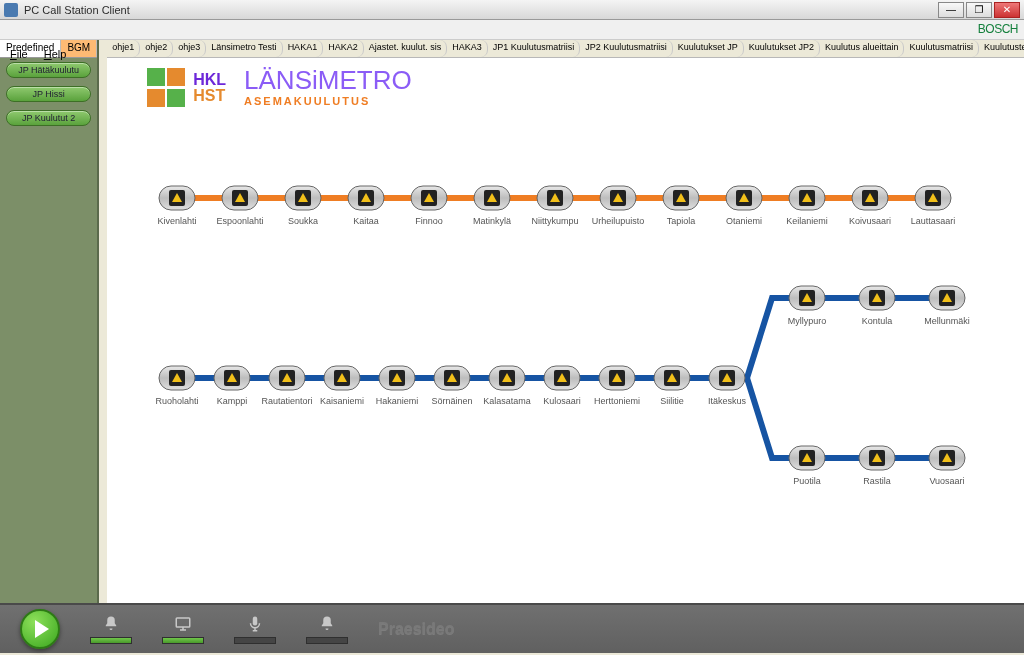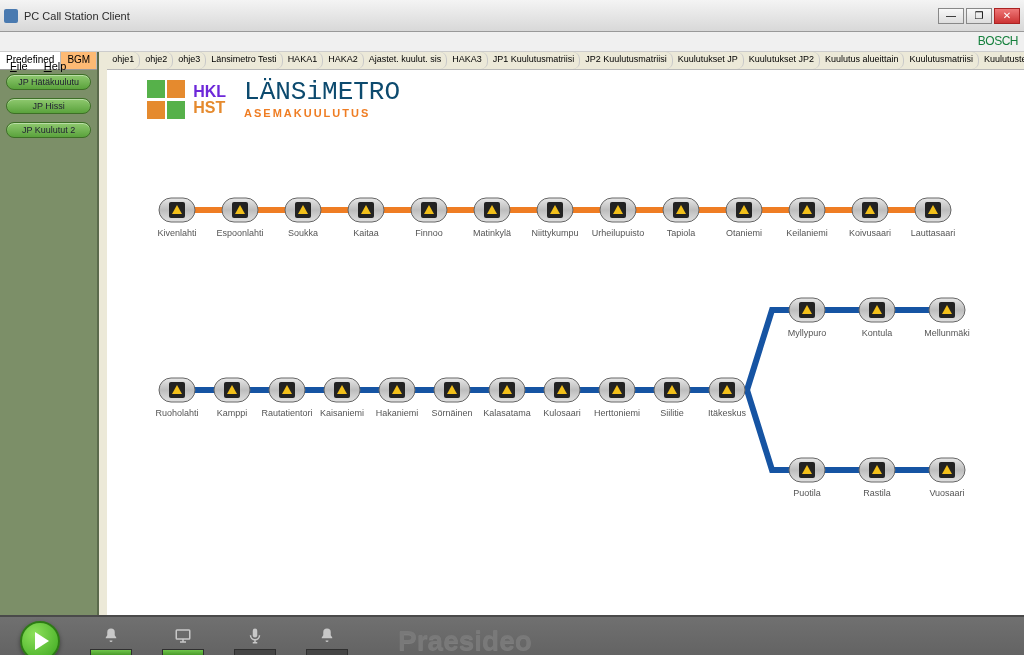--- a/index.html
+++ b/index.html
@@ -1,19 +1,19 @@
 <!DOCTYPE html>
 <html><head>
 <meta charset="utf-8">
 <style>
   * { box-sizing: border-box; margin: 0; padding: 0; }
   body { font-family: "Segoe UI", Tahoma, sans-serif; font-size: 11px; background: #ece9d8; overflow: hidden; width: 1024px; height: 655px; }
   
   
-  .titlebar { height: 32px; background: linear-gradient(#f4f4f4, #d8d8d8); border-bottom: 1px solid #999; display: flex; align-items: center; padding: 0 4px; }
+  .titlebar { height: 20px; background: linear-gradient(#f4f4f4, #d8d8d8); border-bottom: 1px solid #999; display: flex; align-items: center; padding: 0 4px; }
   .titlebar-icon { width: 14px; height: 14px; background: #4a7ab0; border-radius: 2px; margin-right: 6px; }
   .titlebar-title { flex: 1; font-size: 11px; color: #2c2c2c; }
   .titlebar-controls { display: flex; gap: 2px; }
   .win-btn { width: 26px; height: 16px; font-size: 10px; text-align: center; line-height: 14px; border: 1px solid #888; background: linear-gradient(#f8f8f8,#ddd); cursor: pointer; }
   .win-btn.close { background: linear-gradient(#e77,#c33); color: #fff; border-color: #a22; }
   
   
   .menubar { height: 20px; background: #f0f0f0; display: flex; align-items: center; border-bottom: 1px solid #ccc; padding: 0 2px; position: relative; }
   .menubar span { padding: 2px 8px; cursor: pointer; margin-top: 48px; }
   .menubar span u { text-decoration: underline; }
@@ -39,38 +39,38 @@
   
   .logo-block { position: absolute; top: 10px; left: 40px; display: flex; align-items: center; gap: 18px; }
   .hkl-logo { display: flex; align-items: center; gap: 6px; }
   .hkl-mark { width: 40px; height: 40px; display: flex; flex-wrap: wrap; gap: 2px; transform: rotate(0deg); }
   .hkl-mark div { width: 18px; height: 18px; }
   .hkl-mark .g { background: #56b14a; }
   .hkl-mark .o { background: #e58a2e; }
   .hkl-text { font-size: 16px; font-weight: bold; line-height: 1; }
   .hkl-text .blue { color: #6d28d9; display: block; }
   .hkl-text .orange { color: #e58a2e; display: block; }
-  .lm-text { font-family: Liberation Mono, monospace; font-size: 26px; color: #0c4a6e; line-height: 0.9; }
+  .lm-text { font-family: Liberation Sans, sans-serif; font-size: 26px; color: #8b5cf6; line-height: 0.9; }
   .lm-sub { font-family: Arial; font-size: 11px; font-weight: bold; color: #ef7d23; letter-spacing: 2px; margin-top: 2px; }
   
   
   svg.map { position: absolute; top: 0; left: 0; }
   .station-box { fill: url(#stationGrad); stroke: #666; stroke-width: 1; }
   .station-icon-bg { fill: #222; }
   .station-label { font-size: 9px; fill: #555; text-anchor: middle; }
   
   
   .bottombar { height: 50px; background: linear-gradient(#707070,#606060); display: flex; align-items: center; padding: 0 20px; gap: 30px; border-top: 2px solid #4a4a4a; }
   .play-btn { width: 40px; height: 40px; border-radius: 50%; background: radial-gradient(circle at 35% 30%, #8de05a, #3aa61e); border: 2px solid #2d7a15; display: flex; align-items: center; justify-content: center; cursor: pointer; box-shadow: 0 2px 4px rgba(0,0,0,.4); }
   .play-btn::after { content: ""; border-left: 14px solid #fff; border-top: 9px solid transparent; border-bottom: 9px solid transparent; margin-left: 4px; }
   .icon-col { display: flex; flex-direction: column; align-items: center; gap: 4px; }
   .icon-col svg { width: 18px; height: 18px; fill: #c8c8c8; }
   .prog { width: 42px; height: 7px; border: 1px solid #2f2f2f; background: #454545; }
   .prog-green { background: linear-gradient(#6fc64a,#4a9a2b); }
-  .praesideo { font-size: 28px; font-weight: bold; color: #797979; margin-left: 20px; text-shadow: 0 1px 0 rgba(255,255,255,.15); }
+  .praesideo { font-size: 16px; font-weight: bold; color: #797979; text-shadow: 0 1px 0 rgba(255,255,255,.15); }
 </style>
 </head>
 <body>
 
 <div class="titlebar">
   <div class="titlebar-icon"></div>
   <div class="titlebar-title">PC Call Station Client</div>
   <div class="titlebar-controls">
     <div class="win-btn">—</div>
     <div class="win-btn">❐</div>

